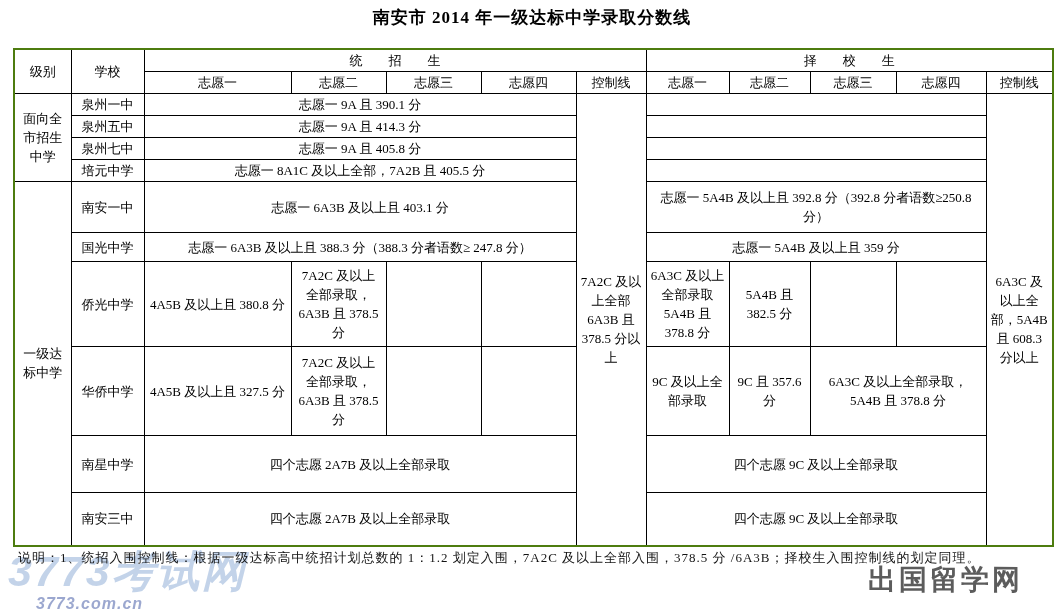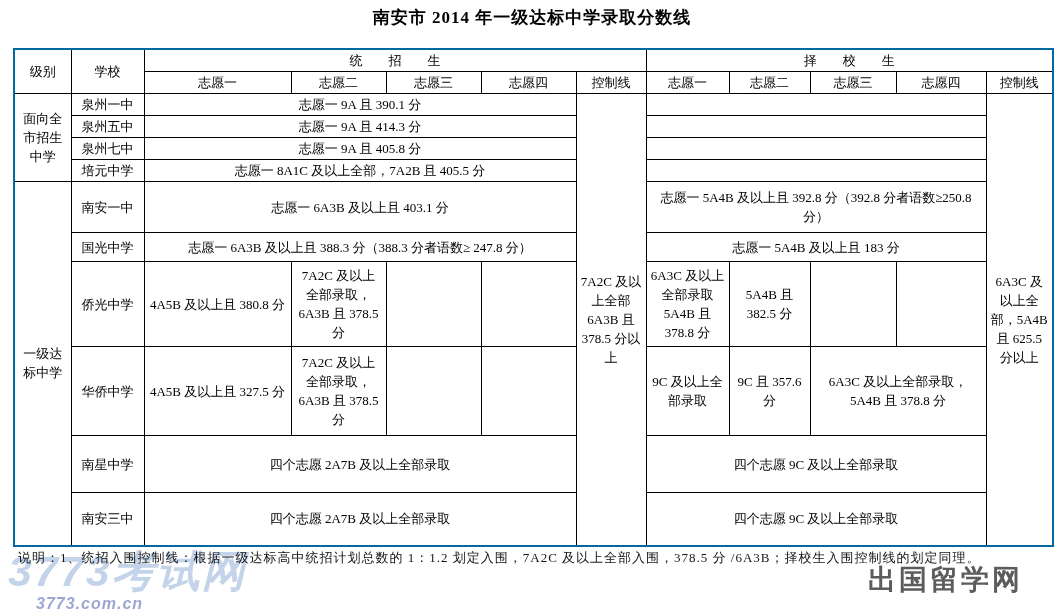--- a/index.html
+++ b/index.html
@@ -8,21 +8,21 @@
     font-family:"Liberation Serif","DejaVu Serif",serif;color:#000;
     overflow:hidden;
   }
   .title{
     position:absolute;top:6px;left:0;width:1064px;text-align:center;
     font-size:17px;font-weight:bold;letter-spacing:1px;
   }
   table.grid{
     position:absolute;top:48px;left:13px;width:1039px;
     border-collapse:collapse;table-layout:fixed;
-    border:2px solid #0369a1;
+    border:2px solid #4d7c0f;
   }
   table.grid td{
     border:1px solid #000;font-size:13px;padding:1px 4px;
     text-align:center;vertical-align:middle;overflow:hidden;
     line-height:19px;
   }
   td.l{text-align:left;}
   td.lvl{padding:0 13px;line-height:20px;}
   td.ctrl{padding:1px 4px;}
   tr.h td{font-size:13px;}
@@ -91,21 +91,21 @@
     <td>志愿四</td>
     <td>控制线</td>
   </tr>
 
   <tr style="height:21px">
     <td rowspan="4" class="lvl">面向全市招生中学</td>
     <td>泉州一中</td>
     <td colspan="4" class="l">志愿一 9A 且 390.1 分</td>
     <td rowspan="10" class="ctrl">7A2C 及以上全部 6A3B 且 378.5 分以上</td>
     <td colspan="4"></td>
-    <td rowspan="10" class="ctrl">6A3C 及以上全部，5A4B 且 625.5 分以上</td>
+    <td rowspan="10" class="ctrl">6A3C 及以上全部，5A4B 且 608.3 分以上</td>
   </tr>
   <tr style="height:21px">
     <td>泉州五中</td>
     <td colspan="4" class="l">志愿一 9A 且 414.3 分</td>
     <td colspan="4"></td>
   </tr>
   <tr style="height:21px">
     <td>泉州七中</td>
     <td colspan="4" class="l">志愿一 9A 且 405.8 分</td>
     <td colspan="4"></td>
@@ -118,21 +118,21 @@
 
   <tr style="height:51px">
     <td rowspan="6" class="lvl">一级达标中学</td>
     <td>南安一中</td>
     <td colspan="4" class="l">志愿一 6A3B 及以上且 403.1 分</td>
     <td colspan="4" class="l">志愿一 5A4B 及以上且 392.8 分（392.8 分者语数≥250.8 分）</td>
   </tr>
   <tr style="height:29px">
     <td>国光中学</td>
     <td colspan="4" class="l">志愿一 6A3B 及以上且 388.3 分（388.3 分者语数≥ 247.8 分）</td>
-    <td colspan="4" class="l">志愿一 5A4B 及以上且 183 分</td>
+    <td colspan="4" class="l">志愿一 5A4B 及以上且 359 分</td>
   </tr>
   <tr style="height:85px">
     <td>侨光中学</td>
     <td>4A5B 及以上且 380.8 分</td>
     <td>7A2C 及以上全部录取，6A3B 且 378.5 分</td>
     <td></td>
     <td></td>
     <td>6A3C 及以上全部录取 5A4B 且 378.8 分</td>
     <td>5A4B 且 382.5 分</td>
     <td></td>

